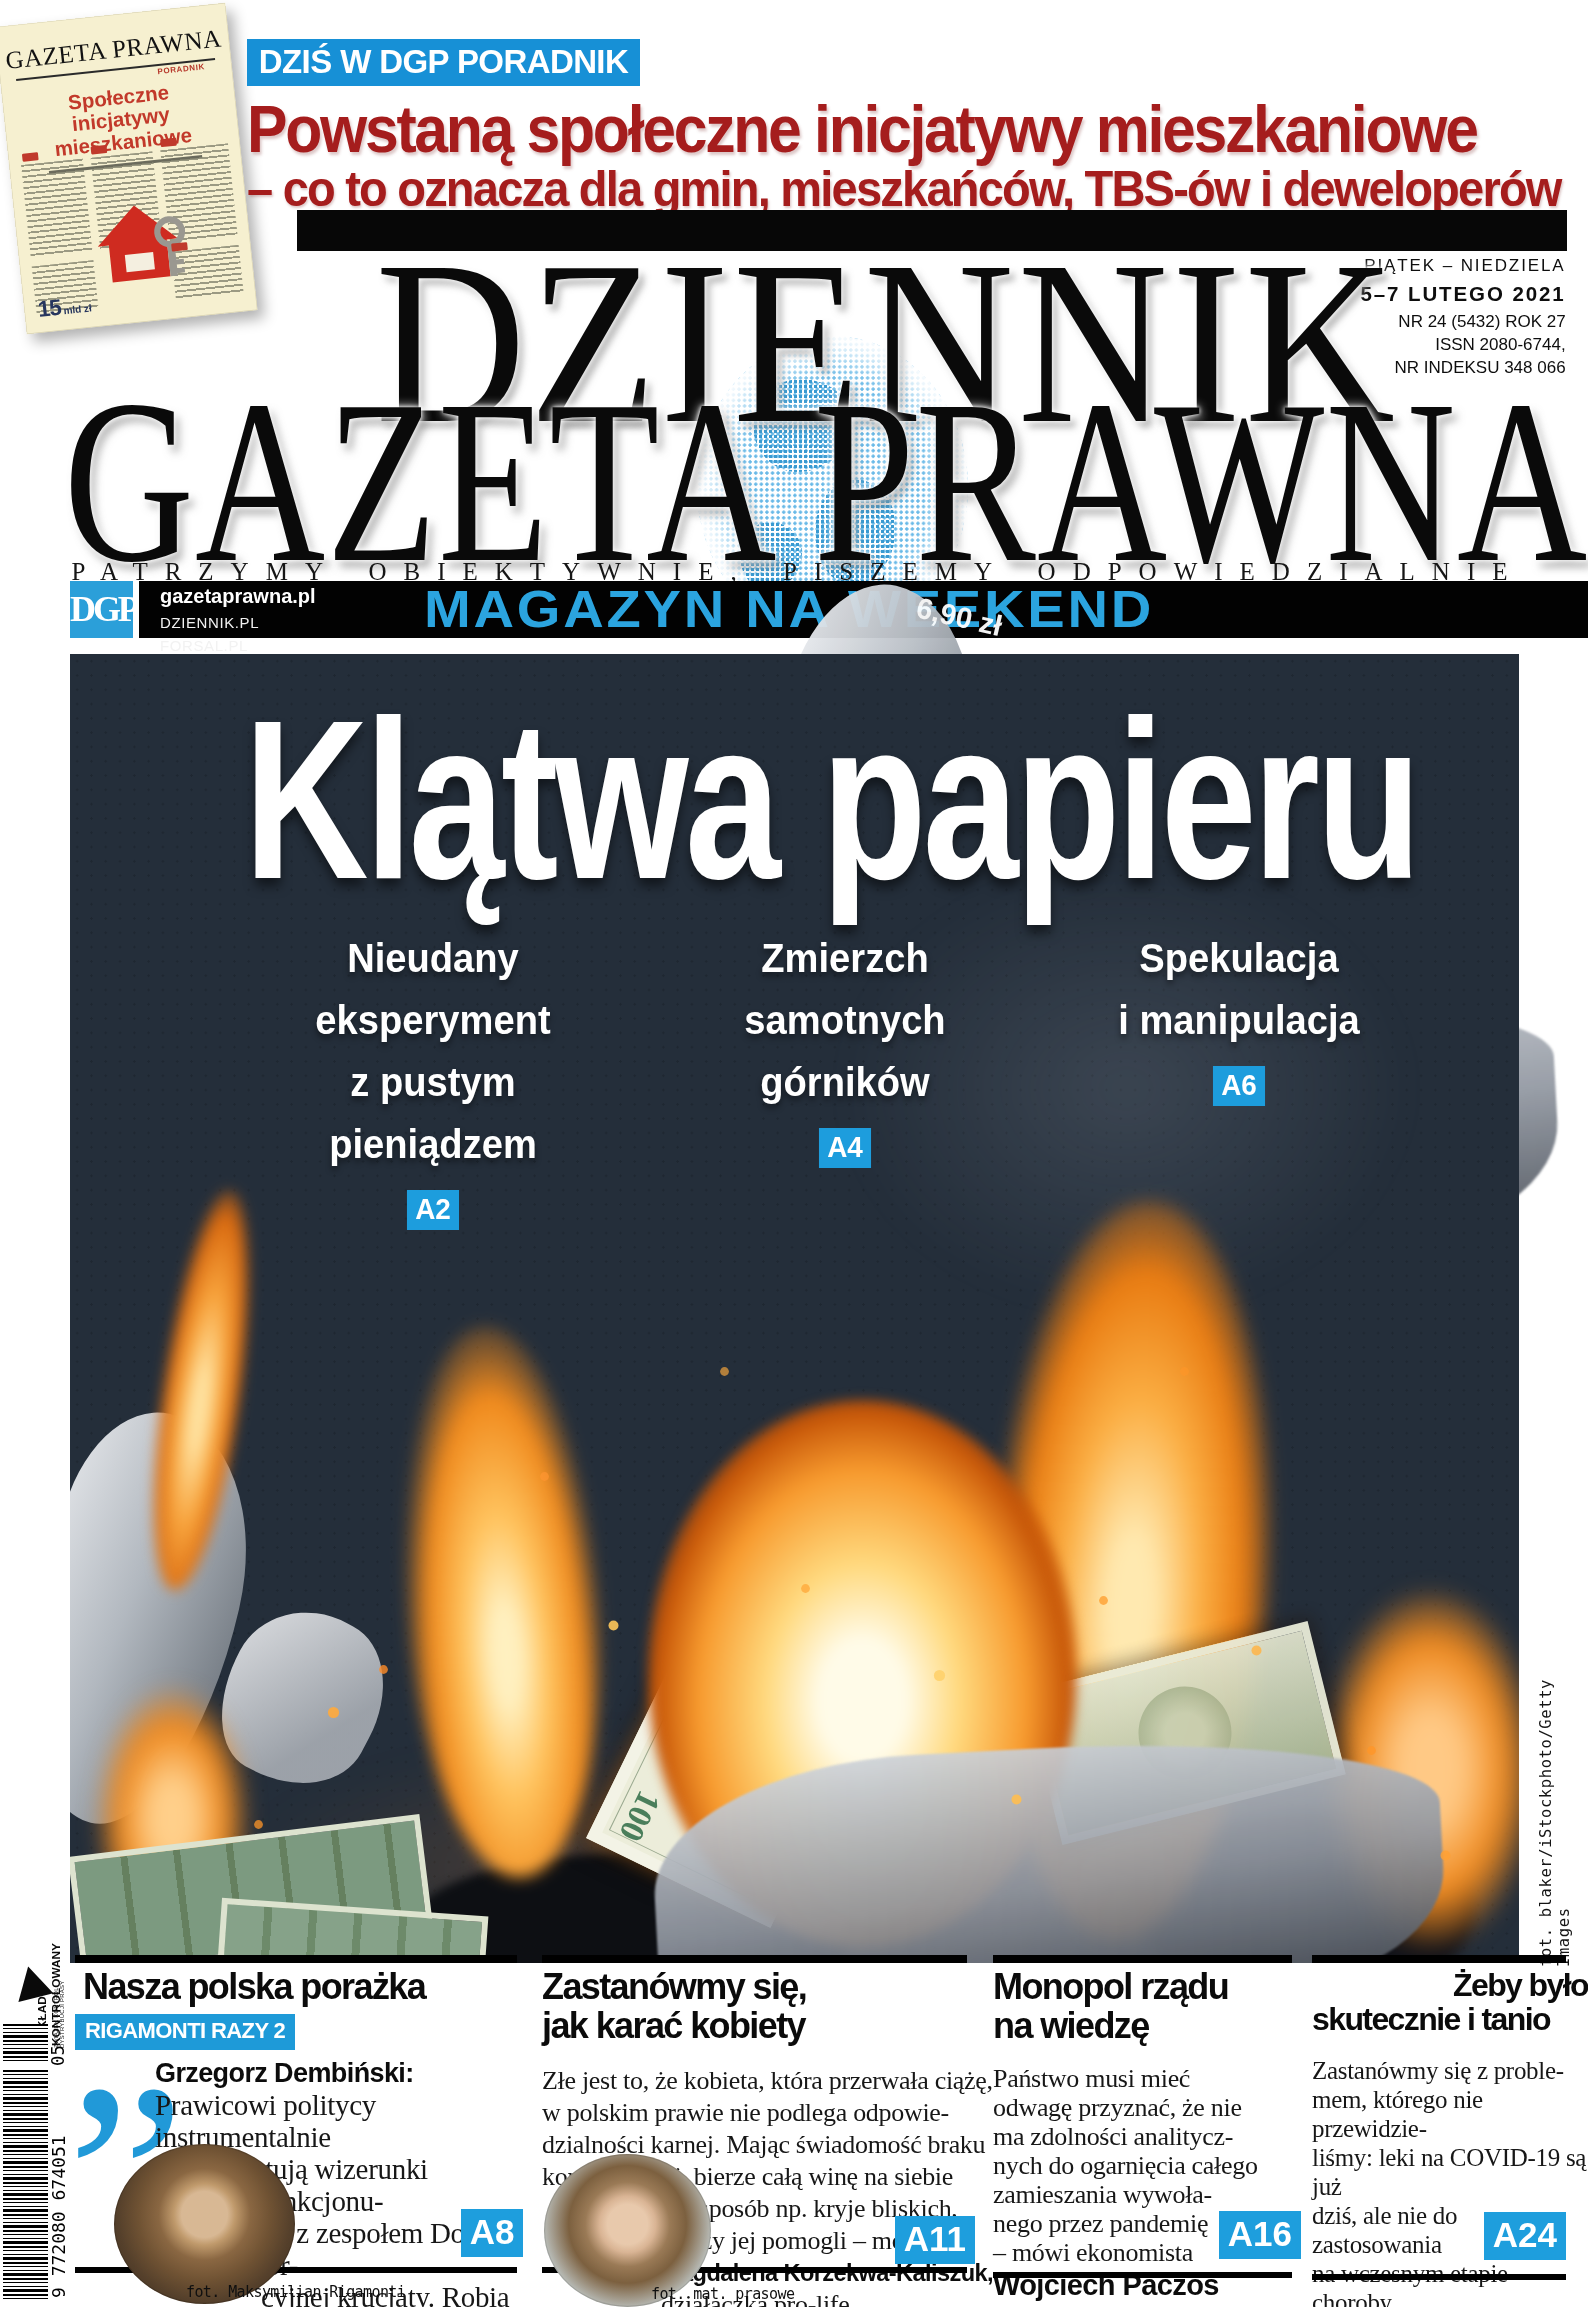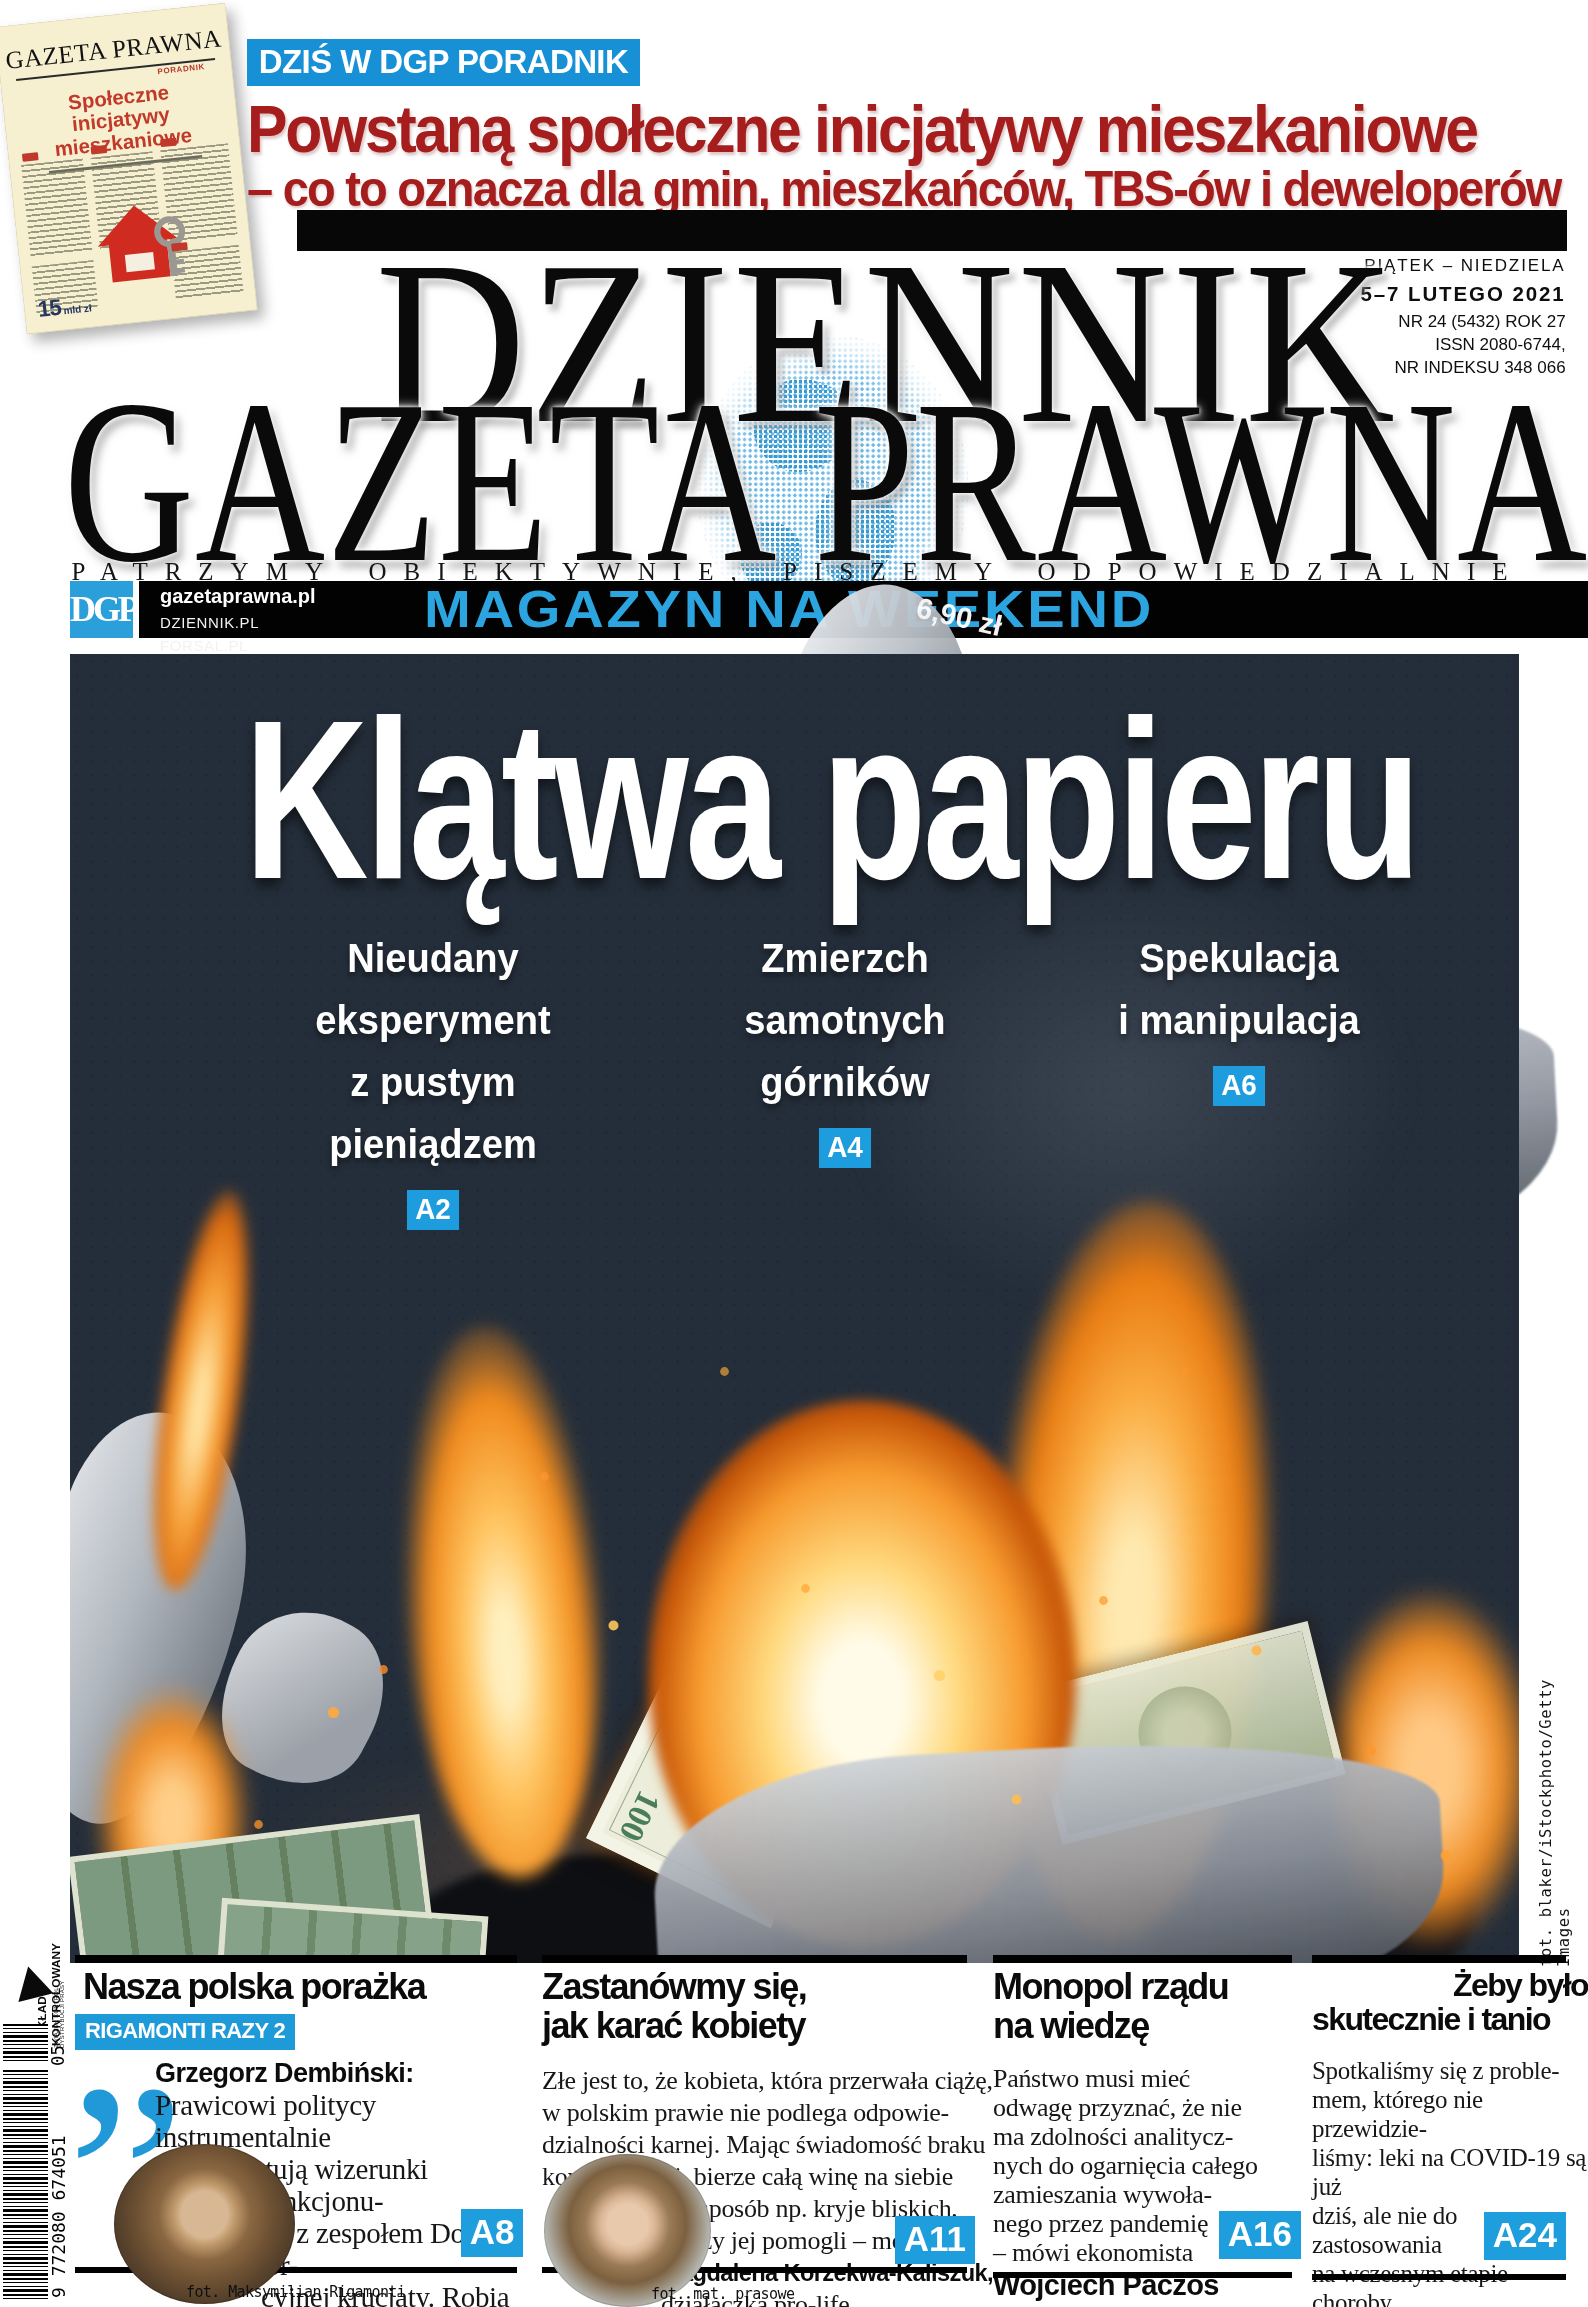--- a/index.html
+++ b/index.html
@@ -390,21 +390,21 @@
     <span class="serifline c3line">– mówi ekonomista</span>
     <span class="nameline" style="display:block;font-size:29px;line-height:36px;letter-spacing:-0.6px;">Wojciech Paczos</span>
   </div>
   <span class="pagebadge" style="left:1219px;top:2211px;">A16</span>
   <div class="botrule abs" style="left:993px;top:2272px;width:299px;"></div>
 
   <div class="abs" style="left:1312px;top:1968px;">
     <div class="col-title" style="font-size:32px;text-align:right;">Żeby było</div>
     <div class="col-title" style="font-size:32px;">skutecznie i tanio</div>
     <div style="height:20px;"></div>
-    <span class="serifline c4line">Spotkaliśmy się z proble-</span>
+    <span class="serifline c4line">Zastanówmy się z proble-</span>
     <span class="serifline c4line">mem, którego nie przewidzie-</span>
     <span class="serifline c4line">liśmy: leki na COVID-19 są już</span>
     <span class="serifline c4line">dziś, ale nie do zastosowania</span>
     <span class="serifline c4line">na wczesnym etapie choroby,</span>
 
   </div>
   <span class="pagebadge" style="left:1484px;top:2212px;">A24</span>
   <div class="botrule abs" style="left:1312px;top:2274px;width:254px;"></div>
 
   <div id="stamp-tri" class="abs"></div>

